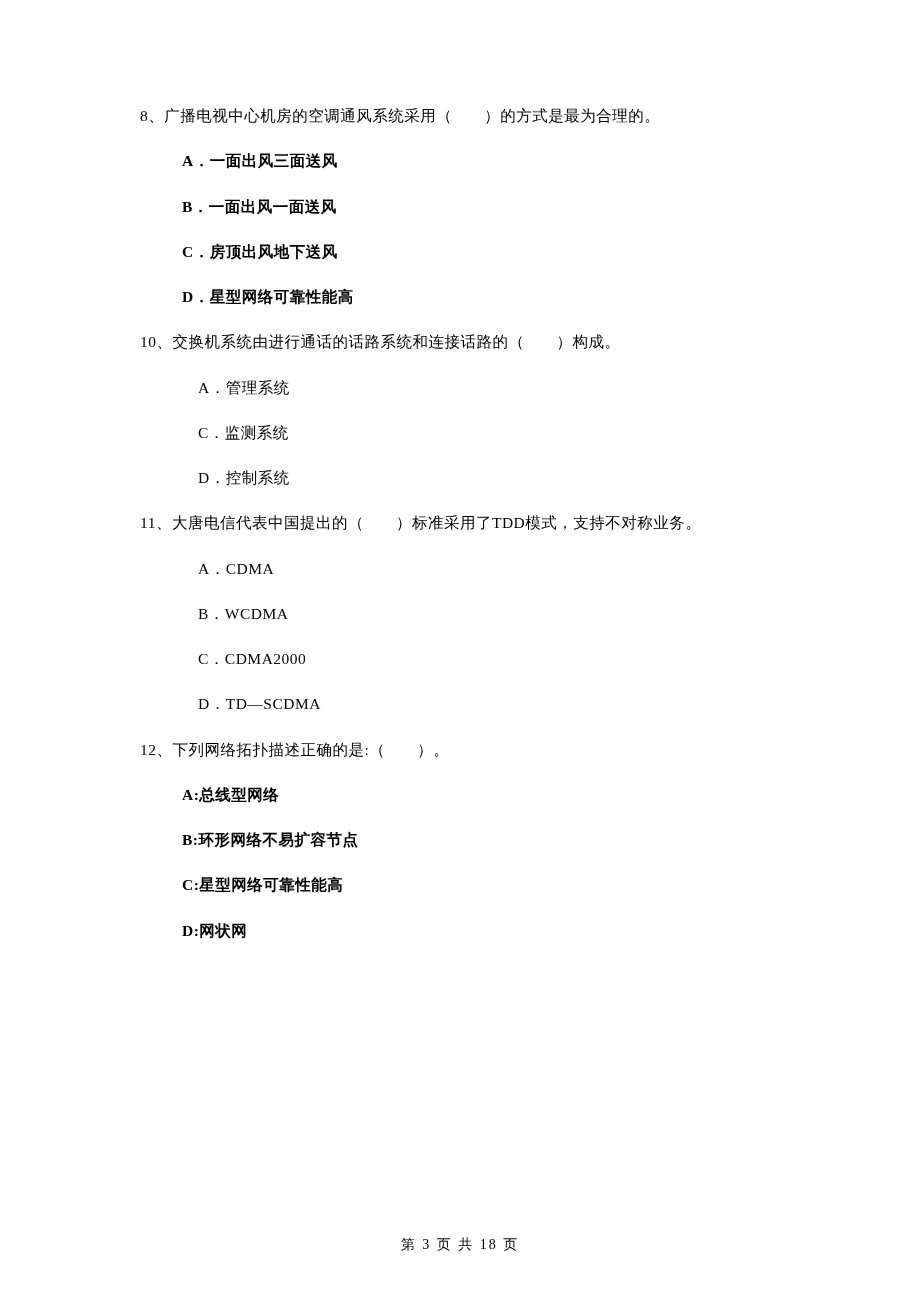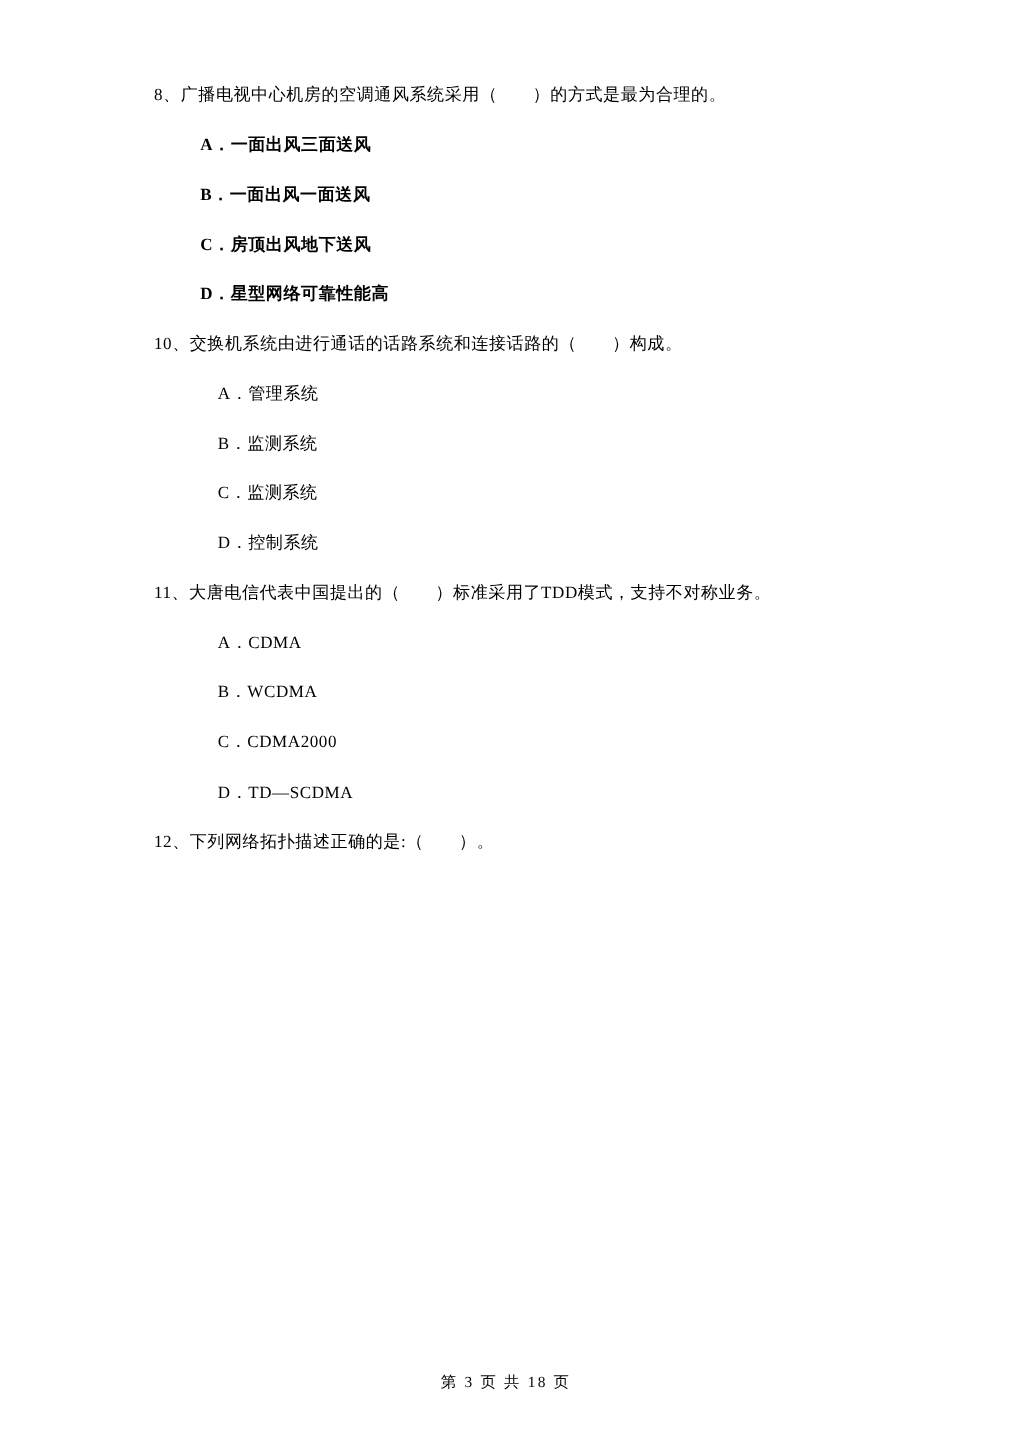--- a/index.html
+++ b/index.html
@@ -9,21 +9,21 @@
     }
     body {
       width: 920px;
       height: 1302px;
       background: #ffffff;
       font-family: "SimSun", "宋体", serif;
       color: #000000;
       position: relative;
     }
     .page-content {
-      padding: 75px 140px 0 140px;
+      padding: 104px 140px 0 140px;
     }
     .question-block {
       margin-bottom: 10px;
     }
     .question-text {
       font-size: 15.5px;
       line-height: 1.5;
       letter-spacing: 0.5px;
       margin-bottom: 22px;
     }
@@ -41,21 +41,21 @@
       padding-left: 58px;
     }
     .option-item {
       font-size: 15.5px;
       line-height: 1.5;
       letter-spacing: 0.5px;
       margin-bottom: 22px;
     }
     .page-footer {
       position: absolute;
-      bottom: 36px;
+      bottom: 48px;
       left: 0;
       right: 0;
       text-align: center;
       font-size: 14px;
       letter-spacing: 2px;
     }
   </style>
 </head>
 <body>
 
@@ -69,35 +69,40 @@
       <div class="option-item">C．房顶出风地下送风</div>
       <div class="option-item">D．星型网络可靠性能高</div>
     </div>
   </div>
 
 
   <div class="question-block">
     <div class="question-text-indent">10、交换机系统由进行通话的话路系统和连接话路的（　　）构成。</div>
     <div class="options-wide">
       <div class="option-item">A．管理系统</div>
-      <div class="option-item">B．监测系统</div>
       <div class="option-item">C．监测系统</div>
       <div class="option-item">D．控制系统</div>
     </div>
   </div>
 
   <div class="question-block">
     <div class="question-text-indent">11、大唐电信代表中国提出的（　　）标准采用了TDD模式，支持不对称业务。</div>
     <div class="options-wide">
       <div class="option-item">A．CDMA</div>
       <div class="option-item">B．WCDMA</div>
       <div class="option-item">C．CDMA2000</div>
       <div class="option-item">D．TD—SCDMA</div>
     </div>
   </div>
 
   <div class="question-block">
     <div class="question-text-indent">12、下列网络拓扑描述正确的是:（　　）。</div>
+    <div class="options">
+      <div class="option-item">A:总线型网络</div>
+      <div class="option-item">B:环形网络不易扩容节点</div>
+      <div class="option-item">C:星型网络可靠性能高</div>
+      <div class="option-item">D:网状网</div>
+    </div>
   </div>
 
 </div>
 
 <div class="page-footer">第 3 页 共 18 页</div>
 
 </body></html>

